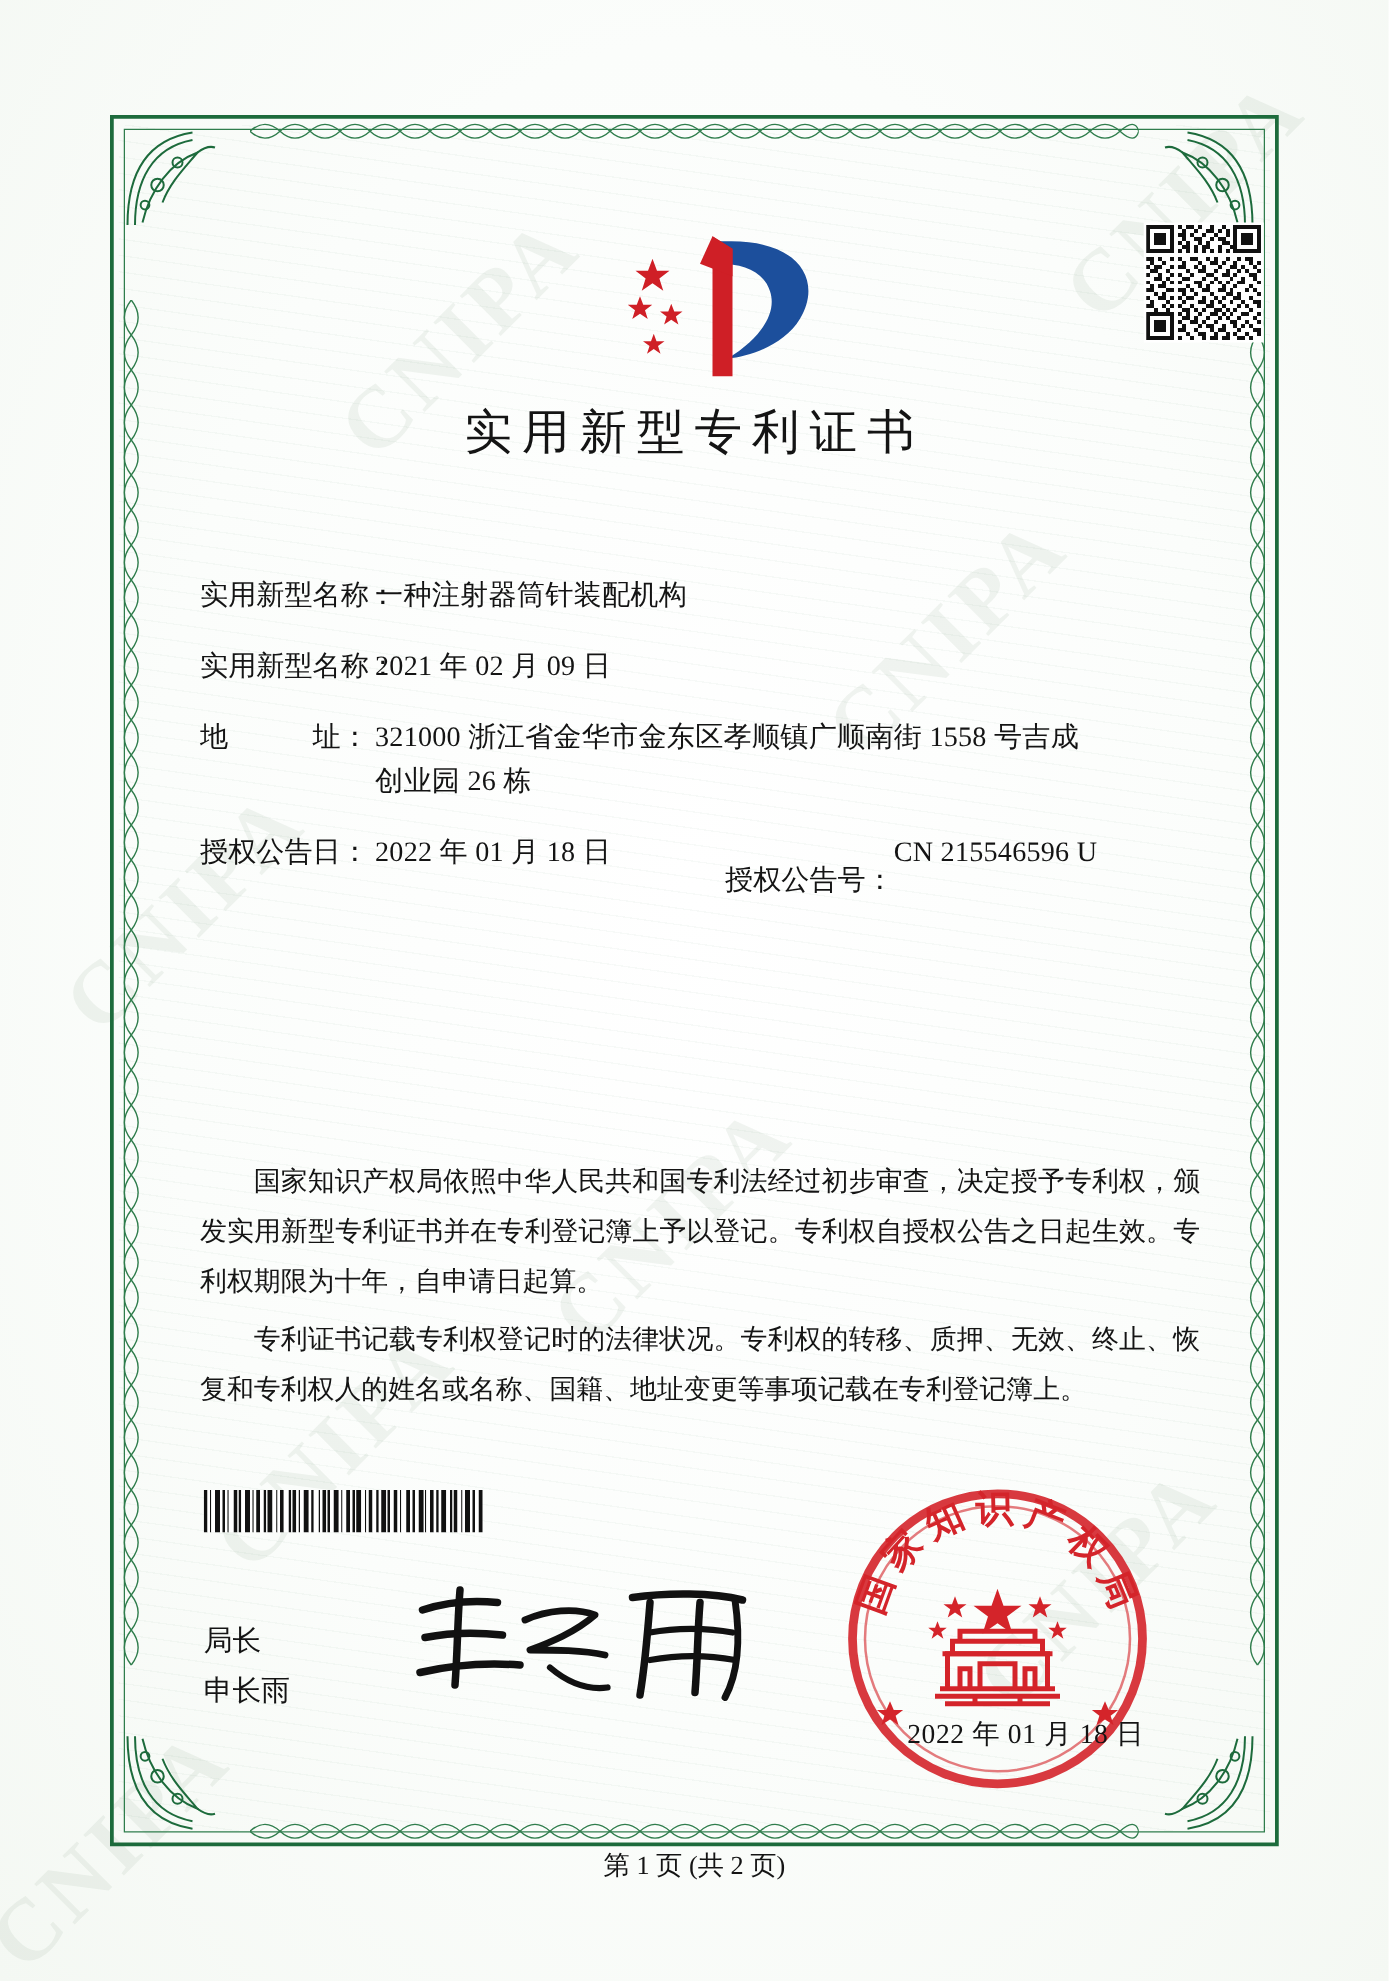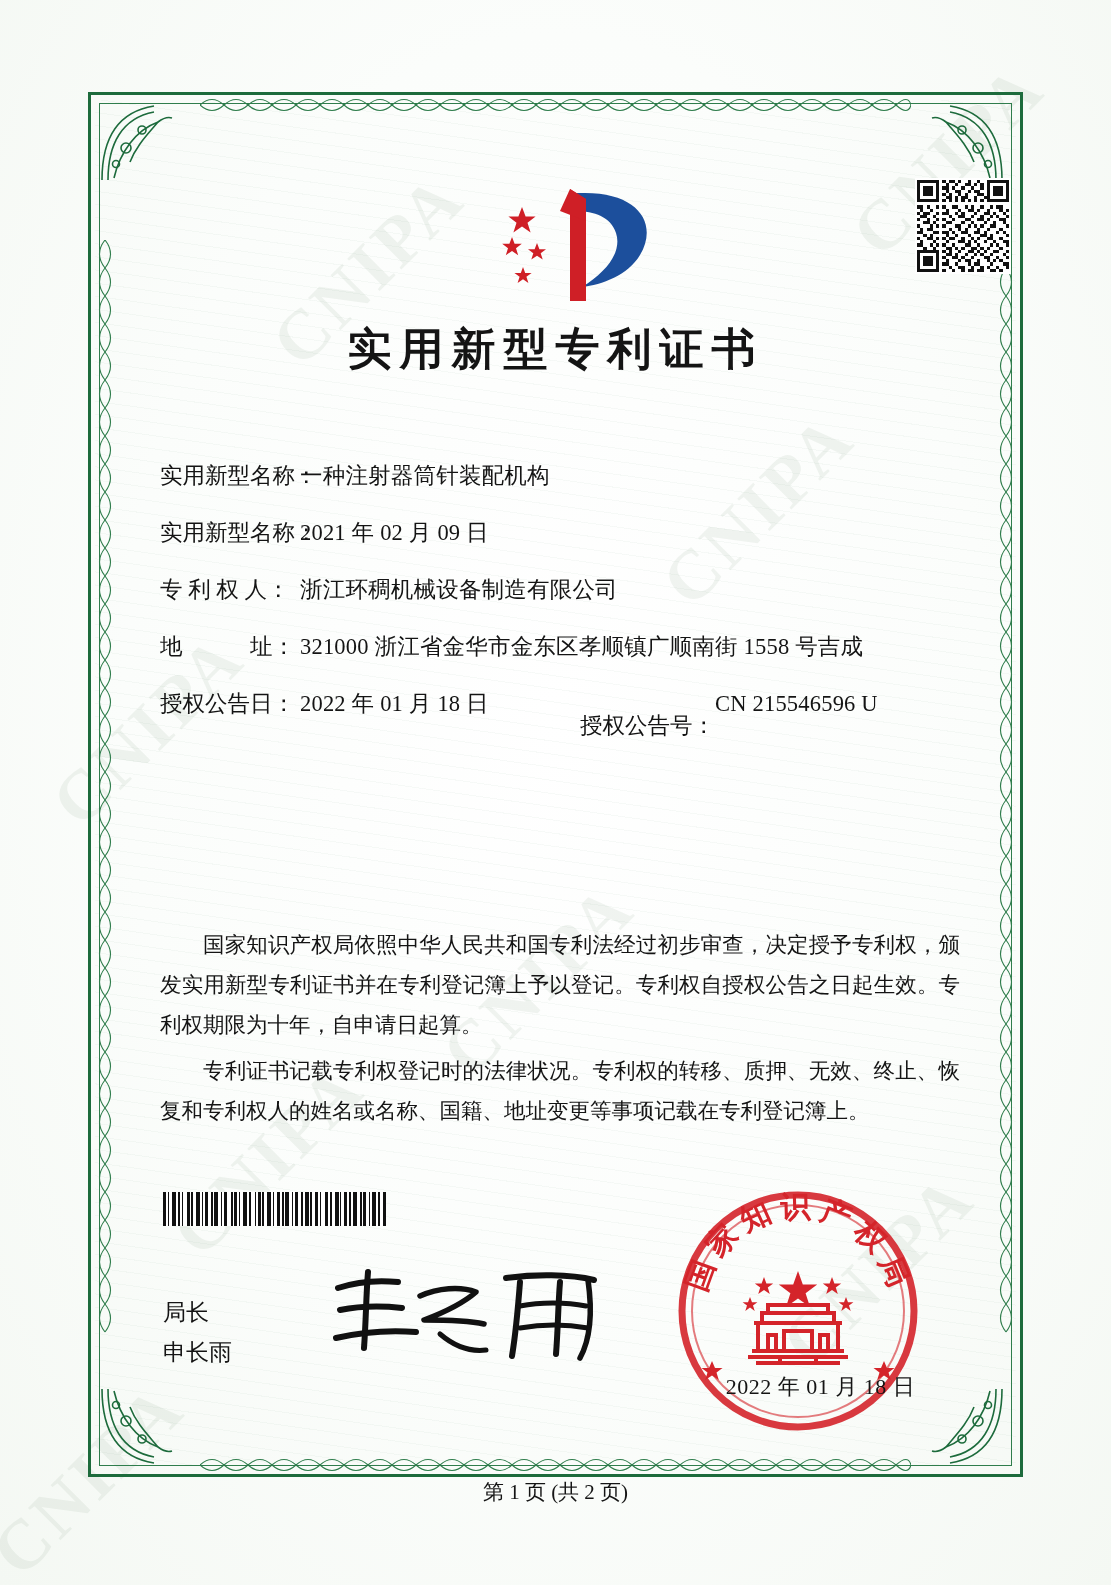--- a/index.html
+++ b/index.html
@@ -124,22 +124,22 @@
     padding: 2px;
     box-sizing: border-box;
   }
   .qr svg { display: block; width: 100%; height: 100%; }
 
   .title {
     position: absolute;
     left: 0; top: 320px;
     width: 1111px;
     text-align: center;
-    font-size: 44px;
-    font-weight: 700;
+    font-size: 38px;
+    font-weight: 400;
     letter-spacing: 8px;
     color: #141414;
     font-family: "Liberation Serif", "DejaVu Serif", serif;
   }
 
   .fields {
     position: absolute;
     left: 160px; top: 462px;
     width: 800px;
     font-size: 22.5px;
@@ -435,29 +435,26 @@
       <div class="f-value">一种注射器筒针装配机构</div>
     </div>
 
 
 
     <div class="field-row">
       <div class="f-label">实用新型名称：</div>
       <div class="f-value">2021 年 02 月 09 日</div>
     </div>
 
-    <div class="field-row">
-      <div class="f-label">专 利 权 人：</div>
-      <div class="f-value">浙江环稠机械设备制造有限公司</div>
-    </div>
 
     <div class="field-row">
       <div class="f-label">地　　　址：</div>
       <div class="f-value">
         <span>321000 浙江省金华市金东区孝顺镇广顺南街 1558 号吉成</span>
+        <span class="cont">创业园 26 栋</span>
       </div>
     </div>
 
     <div class="row-grant">
       <div class="grant-left">
         <div class="f-label">授权公告日：</div>
         <div class="f-value">2022 年 01 月 18 日</div>
       </div>
       <div class="grant-right">
         <div class="g-label">授权公告号：</div>

